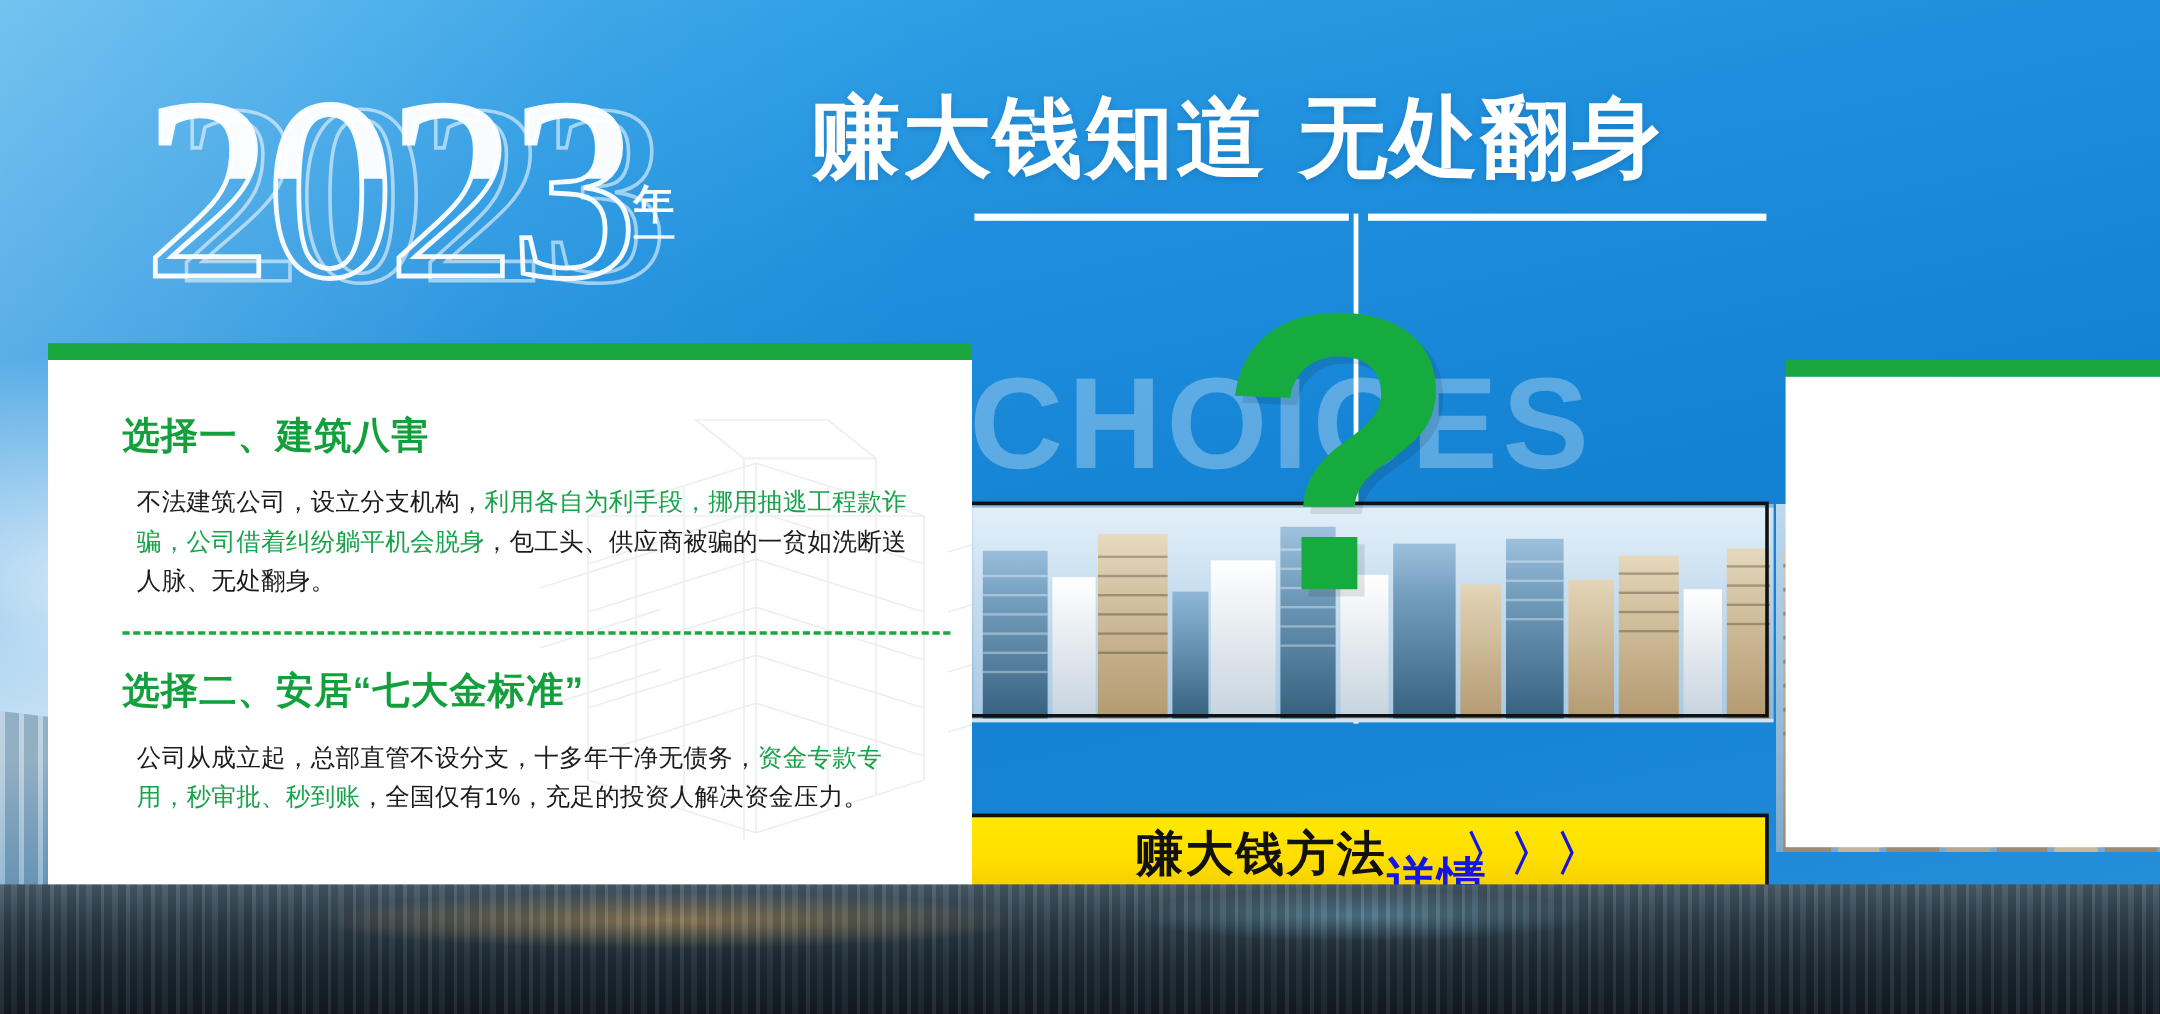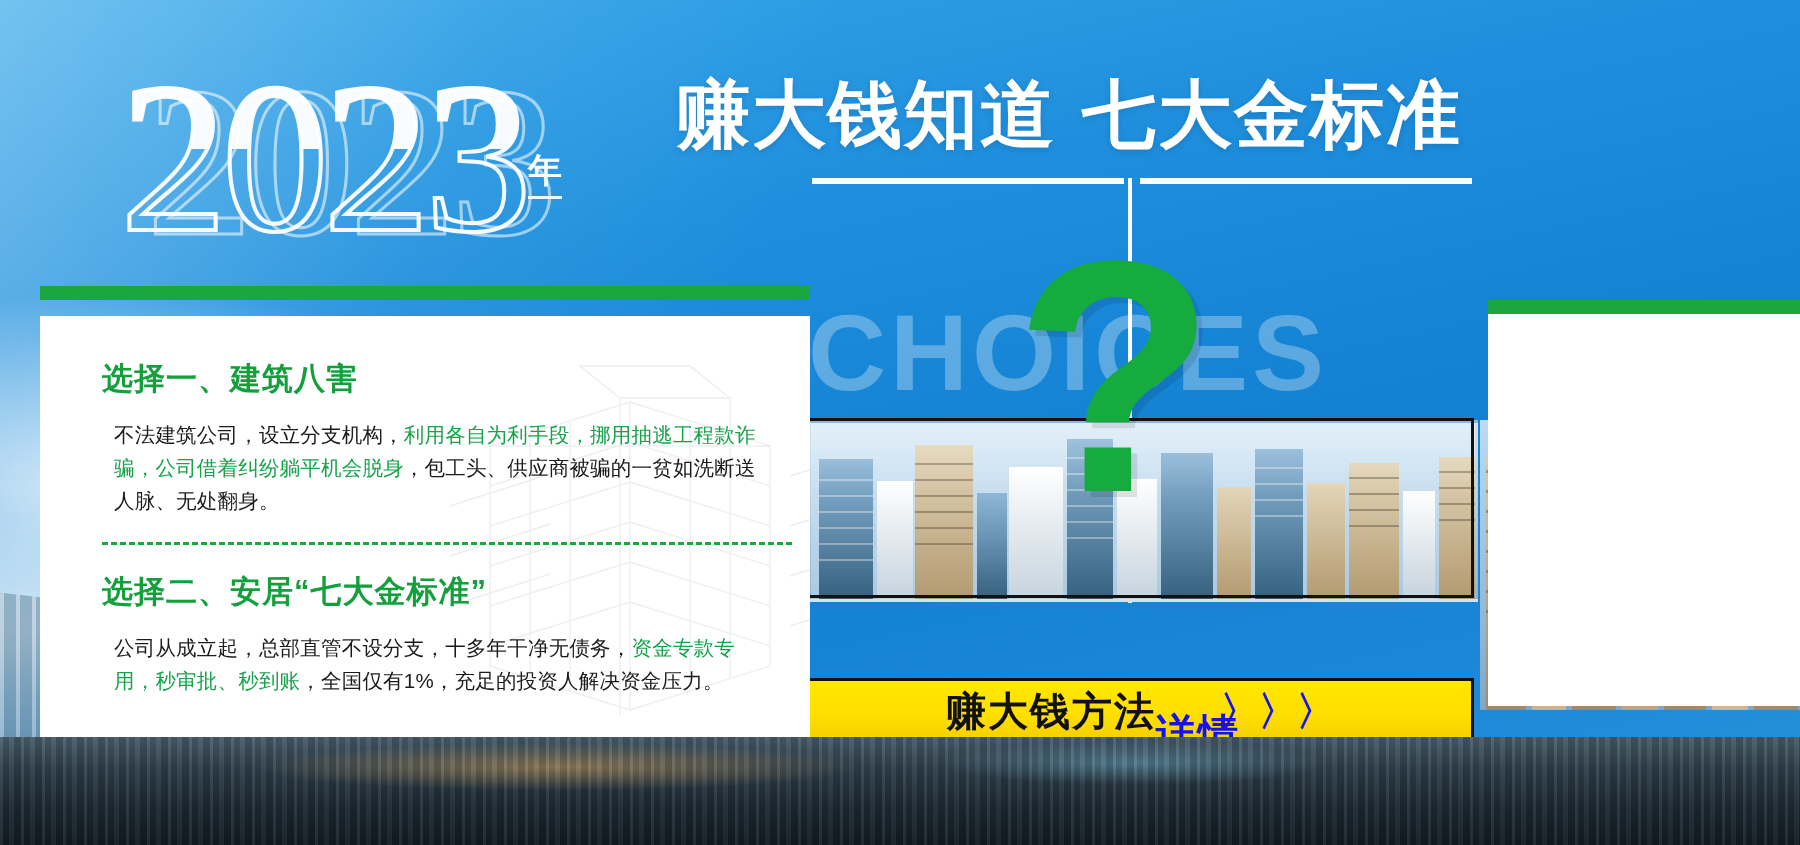--- a/index.html
+++ b/index.html
@@ -142,21 +142,21 @@
   .cta-main{color:#111;font-size:40px;font-weight:700;letter-spacing:2px;}
   .cta-link{color:#1414e6;font-size:40px;font-weight:700;letter-spacing:2px;margin-top:44px;}
   .cta-arrows{color:#1414e6;font-size:40px;font-weight:700;letter-spacing:-2px;margin-left:-20px;}
 
   
   .green-edge{position:absolute;left:1488px;top:300px;width:312px;height:14px;background:#1aa73f;}
   .white-edge{position:absolute;left:1488px;top:314px;width:312px;height:392px;background:#ffffff;}
 
   
   .card{
-    position:absolute;left:40px;top:316px;width:770px;height:462px;
+    position:absolute;left:40px;top:300px;width:770px;height:462px;
     background:#fef9c3;
   }
   .card-top{position:absolute;left:40px;top:286px;width:770px;height:14px;background:#1aa73f;}
   .card-bg{
     position:absolute;inset:0;overflow:hidden;
     background:#fff;
   }
   .blueprint{
     position:absolute;right:-40px;top:-10px;width:420px;height:420px;opacity:.5;
   }
@@ -248,21 +248,21 @@
   <div class="bridge"></div>
 
   <div class="year-wrap">
     <div class="year-num">2023</div>
     <div class="year-num-solid">2023</div>
     <div class="year-num-ghost">2023</div>
   </div>
   <div class="year-cn">年</div>
 
   <div class="headline">
-    <span>赚大钱知道</span><span class="gap"></span><span>七大金标准</span>
+    <span>赚大钱知道</span><span class="gap"></span><span>无处翻身</span>
   </div>
 
   <div class="rule-left"></div>
   <div class="rule-right"></div>
   <div class="rule-vert"></div>
 
   <div class="green-edge"></div>
   <div class="white-edge"></div>
 
   <div class="wm">

